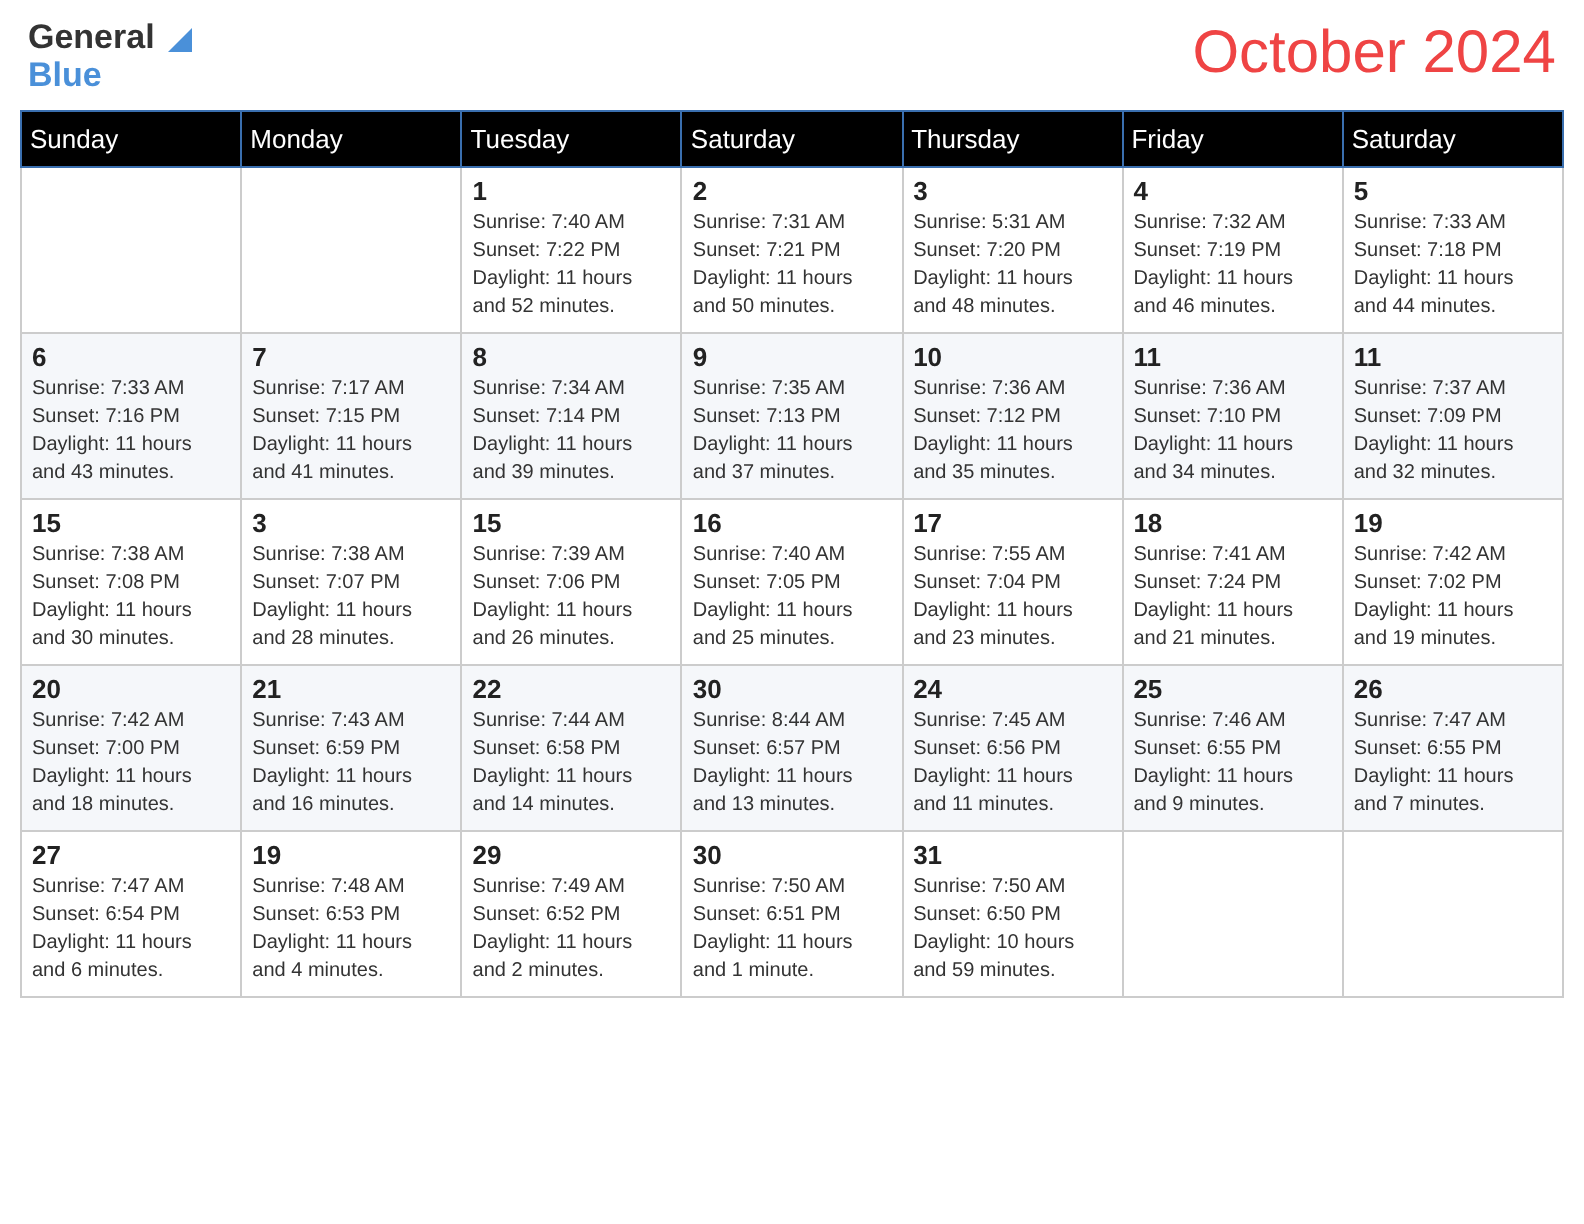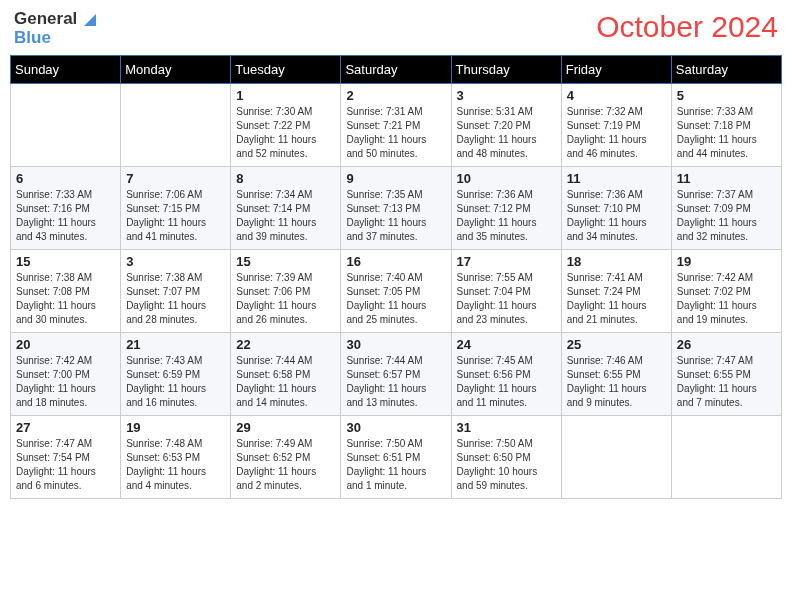--- a/index.html
+++ b/index.html
@@ -108,21 +108,21 @@
         <th>Friday</th>
         <th>Saturday</th>
       </tr>
   </thead>
   <tbody id="calendar-body">
   <tr>
         <td class="empty-cell"></td>
         <td class="empty-cell"></td>
         <td>
           <span class="day-num">1</span>
-          <div class="cell-info">Sunrise: 7:30 AM
+          <div class="cell-info">Sunrise: 7:40 AM
 Sunset: 7:22 PM
 Daylight: 11 hours and 52 minutes.</div>
         </td>
         <td>
           <span class="day-num">2</span>
           <div class="cell-info">Sunrise: 7:31 AM
 Sunset: 7:21 PM
 Daylight: 11 hours and 50 minutes.</div>
         </td>
         <td>
@@ -146,21 +146,21 @@
       </tr>
       <tr>
         <td>
           <span class="day-num">6</span>
           <div class="cell-info">Sunrise: 7:33 AM
 Sunset: 7:16 PM
 Daylight: 11 hours and 43 minutes.</div>
         </td>
         <td>
           <span class="day-num">7</span>
-          <div class="cell-info">Sunrise: 7:06 AM
+          <div class="cell-info">Sunrise: 7:17 AM
 Sunset: 7:15 PM
 Daylight: 11 hours and 41 minutes.</div>
         </td>
         <td>
           <span class="day-num">8</span>
           <div class="cell-info">Sunrise: 7:34 AM
 Sunset: 7:14 PM
 Daylight: 11 hours and 39 minutes.</div>
         </td>
         <td>
@@ -246,21 +246,21 @@
 Daylight: 11 hours and 16 minutes.</div>
         </td>
         <td>
           <span class="day-num">22</span>
           <div class="cell-info">Sunrise: 7:44 AM
 Sunset: 6:58 PM
 Daylight: 11 hours and 14 minutes.</div>
         </td>
         <td>
           <span class="day-num">30</span>
-          <div class="cell-info">Sunrise: 7:44 AM
+          <div class="cell-info">Sunrise: 8:44 AM
 Sunset: 6:57 PM
 Daylight: 11 hours and 13 minutes.</div>
         </td>
         <td>
           <span class="day-num">24</span>
           <div class="cell-info">Sunrise: 7:45 AM
 Sunset: 6:56 PM
 Daylight: 11 hours and 11 minutes.</div>
         </td>
         <td>
@@ -273,21 +273,21 @@
           <span class="day-num">26</span>
           <div class="cell-info">Sunrise: 7:47 AM
 Sunset: 6:55 PM
 Daylight: 11 hours and 7 minutes.</div>
         </td>
       </tr>
       <tr>
         <td>
           <span class="day-num">27</span>
           <div class="cell-info">Sunrise: 7:47 AM
-Sunset: 7:54 PM
+Sunset: 6:54 PM
 Daylight: 11 hours and 6 minutes.</div>
         </td>
         <td>
           <span class="day-num">19</span>
           <div class="cell-info">Sunrise: 7:48 AM
 Sunset: 6:53 PM
 Daylight: 11 hours and 4 minutes.</div>
         </td>
         <td>
           <span class="day-num">29</span>

